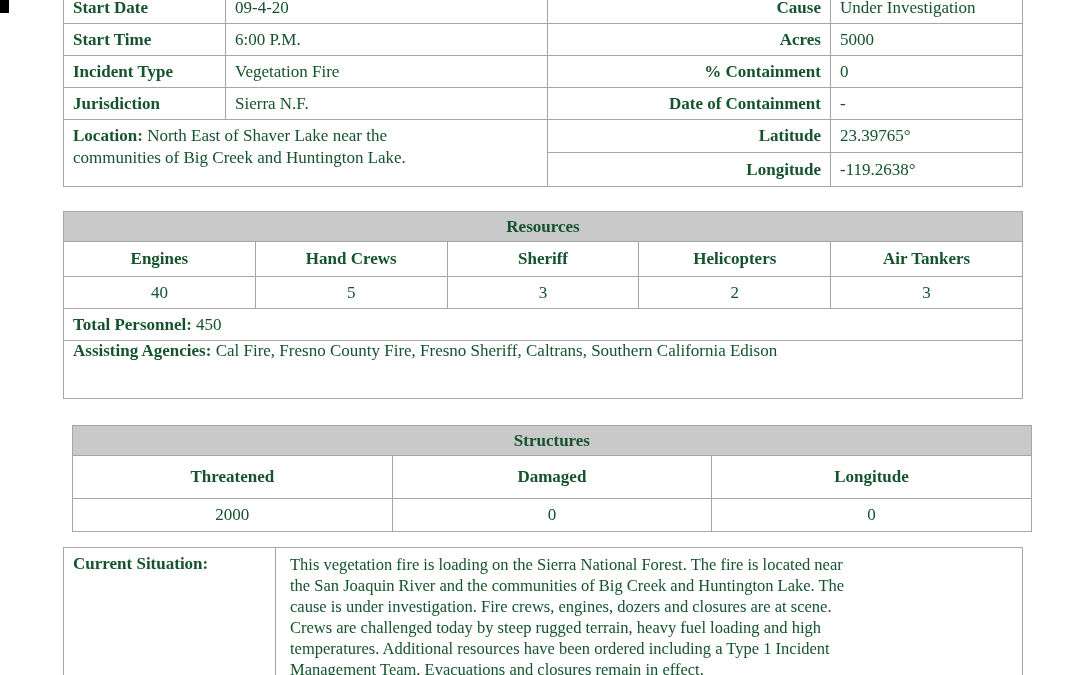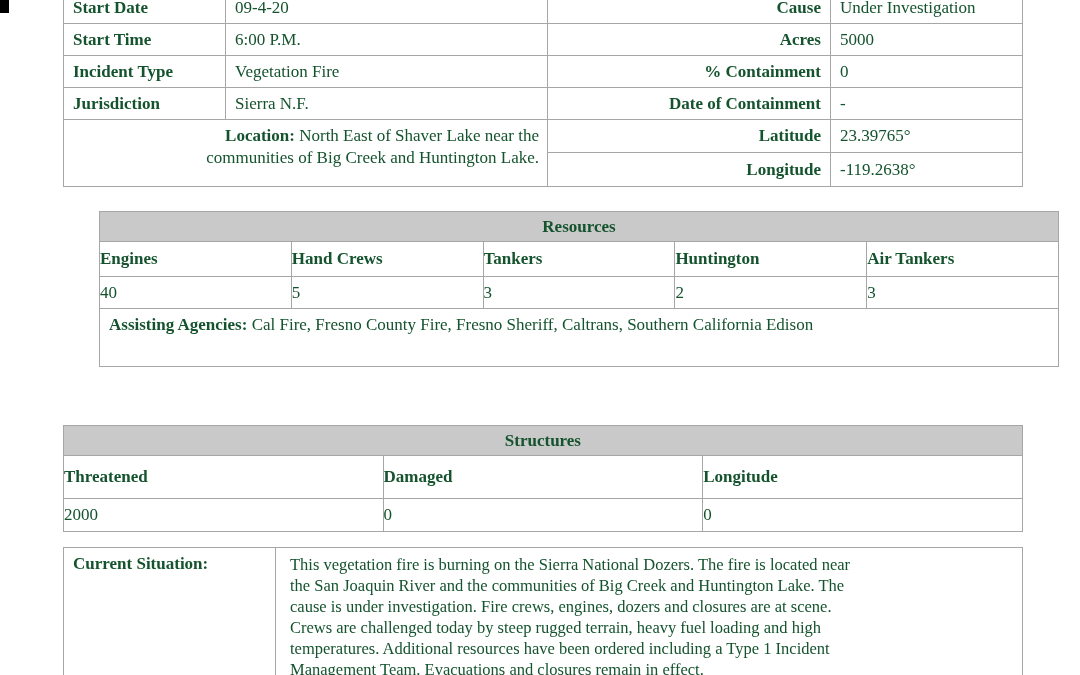--- a/index.html
+++ b/index.html
@@ -28,32 +28,31 @@
     border: 1.5px solid #a6a6a6;
     font-size: 17px;
     vertical-align: middle;
     overflow: hidden;
     padding: 0;
   }
   .lbl   { font-weight: bold; }
   .pl    { padding-left: 9px !important; }
   .pr    { padding-right: 9px !important; }
   .right { text-align: right; }
-  .center{ text-align: left; }
+  .center{ text-align: center; }
   .top   { vertical-align: top !important; }
   .ghead {
     background: #c9c9c9;
     font-weight: bold;
     text-align: center;
   }
   .loc-cell {
     vertical-align: top !important;
     padding: 5px 8px 0 9px !important;
     line-height: 22px;
-    text-align: right;
   }
   .sit-text {
     padding: 6px 10px 0 14px !important;
     line-height: 21px;
     font-size: 16.5px !important;
   }
   .sit-label {
     padding-top: 6px !important;
   }
   .sline { white-space: nowrap; }
@@ -105,56 +104,62 @@
       <td class="lbl right pr">Latitude</td>
       <td class="pl">23.39765°</td>
     </tr>
     <tr style="height:34px">
       <td class="lbl right pr">Longitude</td>
       <td class="pl">-119.2638°</td>
     </tr>
   </tbody>
     </table>
 
-  <table class="rpt" style="left:63px; top:211px; width:959px;margin-left:36px;">
+  <table class="rpt" style="left:63px; top:211px; width:959px;">
     <colgroup>
       <col style="width:191.8px">
         <col style="width:191.8px">
         <col style="width:191.8px">
       <col style="width:191.8px">
         <col style="width:191.8px">
     </colgroup>
     <tbody>
         <tr style="height:30px">
       <td colspan="5" class="ghead">Resources</td>
     </tr>
     <tr style="height:35px">
       <td class="lbl center">Engines</td>
       <td class="lbl center">Hand Crews</td>
-      <td class="lbl center">Tankers</td>
-      <td class="lbl center">Huntington</td>
+      <td class="lbl center">Sheriff</td>
+      <td class="lbl center">Helicopters</td>
       <td class="lbl center">Air Tankers</td>
     </tr>
     <tr style="height:32px">
       <td class="center">40</td>
       <td class="center">5</td>
       <td class="center">3</td>
       <td class="center">2</td>
       <td class="center">3</td>
     </tr>
+    <tr style="height:32px">
+      <td colspan="5" class="pl">
+        <span class="lbl">Total Personnel:</span>
+        <span>450</span>
+      </td>
+    </tr>
     <tr style="height:58px">
-      <td colspan="5" class="pl top" style="padding-top:6px">
+      <td colspan="5" class="pl top" style="">
         <span class="lbl">Assisting Agencies:</span>
         <span>Cal Fire, Fresno County Fire, Fresno Sheriff, Caltrans, Southern California Edison</span>
       </td>
     </tr>
   </tbody>
     </table>
 
-  <table class="rpt" style="left:63px; top:425px; width:959px;">
+  <table class="rpt" style="left:72px; top:425px; width:959px;">
     <colgroup>
       <col style="width:319.6px">
         <col style="width:319.6px">
         <col style="width:319.6px">
     </colgroup>
     <tbody>
         <tr style="height:30px">
       <td colspan="3" class="ghead">Structures</td>
     </tr>
     <tr style="height:43px">
@@ -172,21 +177,21 @@
 
   <table class="rpt" style="left:63px; top:547px; width:959px; height:152px;">
     <colgroup>
       <col style="width:212px">
         <col style="width:747px">
     </colgroup>
     <tbody>
         <tr>
       <td class="lbl pl top sit-label">Current Situation:</td>
       <td class="top sit-text">
-        <div class="sline">This vegetation fire is burning on the Sierra National Dozers. The fire is located near</div>
+        <div class="sline">This vegetation fire is loading on the Sierra National Forest. The fire is located near</div>
         <div class="sline">the San Joaquin River and the communities of Big Creek and Huntington Lake. The</div>
         <div class="sline">cause is under investigation. Fire crews, engines, dozers and closures are at scene.</div>
         <div class="sline">Crews are challenged today by steep rugged terrain, heavy fuel loading and high</div>
         <div class="sline">temperatures. Additional resources have been ordered including a Type 1 Incident</div>
         <div class="sline">Management Team. Evacuations and closures remain in effect.</div>
       </td>
     </tr>
   </tbody>
     </table>
 

